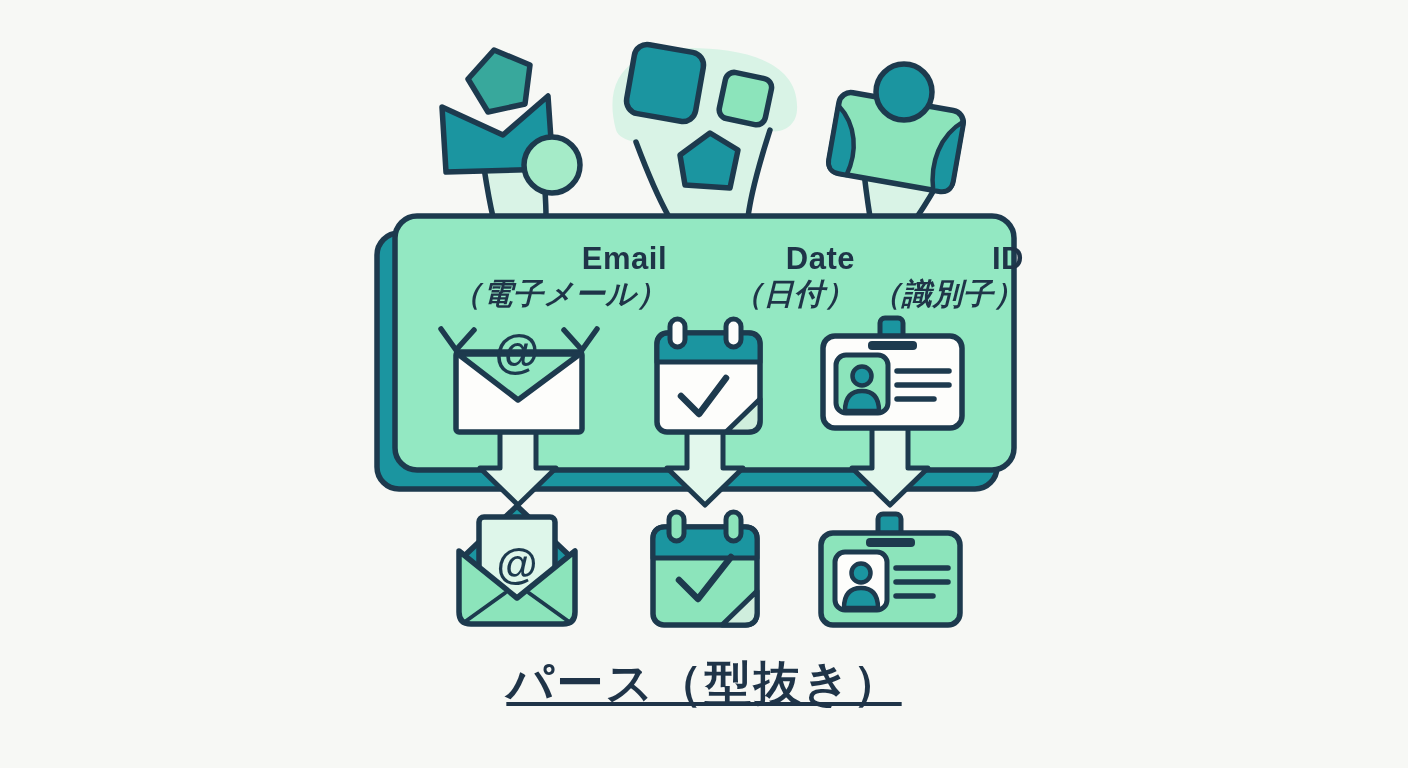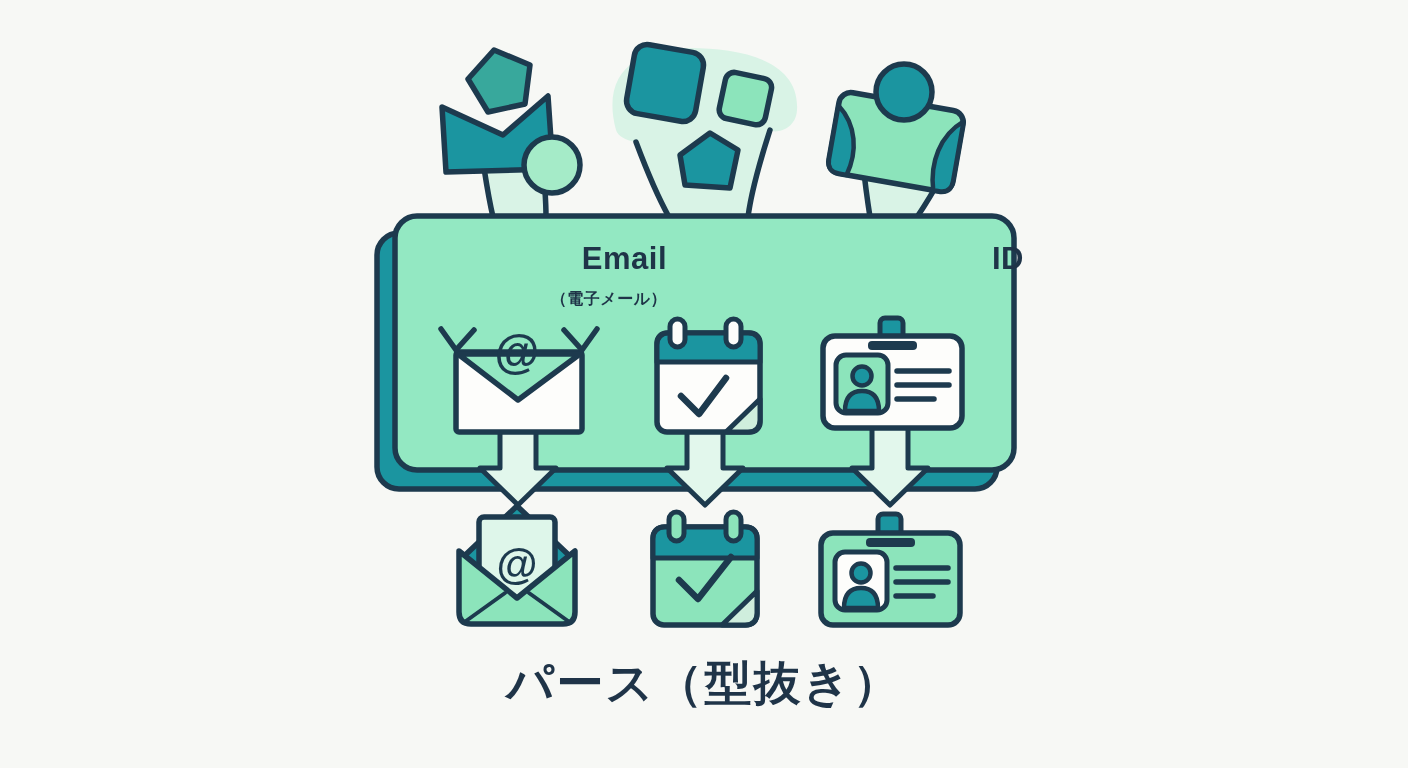--- a/index.html
+++ b/index.html
@@ -26,24 +26,24 @@
   .f-fold{fill:var(--fold);}
   .at-text{
     fill:var(--outline);font-weight:700;text-anchor:middle;
     font-family:"Liberation Sans","DejaVu Sans",sans-serif;
   }
   .col-label{
     position:absolute;width:300px;text-align:right;color:var(--text);
     font-weight:700;line-height:1.05;
   }
   .col-label .en{font-size:31px;letter-spacing:0.5px;}
-  .col-label .ja{font-size:16px;margin-top:15px;letter-spacing:0.5px;}
+  .col-label .ja{font-size:30px;margin-top:2px;letter-spacing:0.5px;font-style:italic;}
   .caption{
     position:absolute;left:0;top:652px;width:1408px;text-align:center;
-    color:var(--text);font-weight:700;font-size:47px;letter-spacing:2px;
+    color:var(--text);font-weight:700;font-size:47px;letter-spacing:2px;text-decoration:underline;
   }
 </style>
 </head>
 <body>
 
 <div class="stage">
 
 <svg width="1408" height="768" viewBox="0 0 1408 768">
 
   <g>
@@ -148,19 +148,24 @@
     <path class="f-teal s" stroke-width="4.5" d="M844,608 Q844,588 861,588 Q878,588 878,608 Z"></path>
     <path class="s nofill" stroke-width="5.5" d="M896,568 L948,568 M896,582 L948,582 M896,596 L933,596"></path>
   </g>
 
 </svg>
 
 <div class="col-label" style="left:367px;top:243px;">
   <div class="en">Email</div>
   <div class="ja">（電子メール）</div>
 </div>
+<div class="col-label" style="left:555px;top:243px;">
+  <div class="en">Date</div>
+  <div class="ja">（日付）</div>
+</div>
 <div class="col-label" style="left:724px;top:243px;">
   <div class="en">ID</div>
+  <div class="ja">（識別子）</div>
 </div>
 
 <div class="caption">パース（型抜き）</div>
 
 </div>
 
 </body></html>

